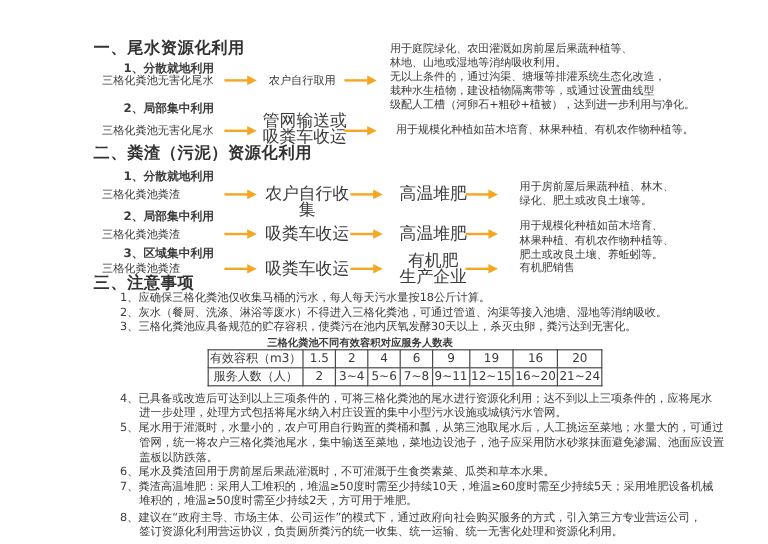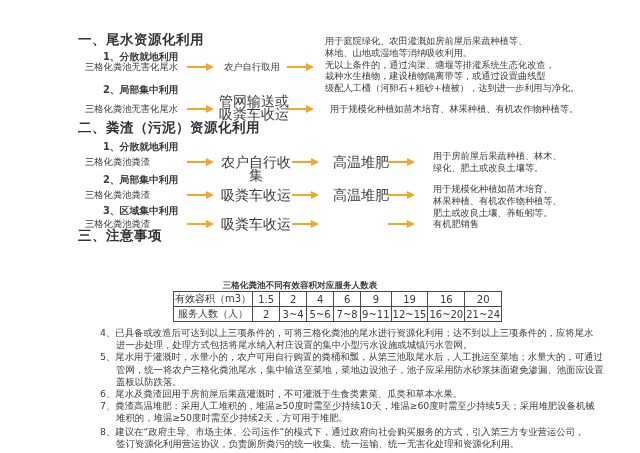--- a/index.html
+++ b/index.html
@@ -89,25 +89,32 @@
   <div class="arrow" style="left:388px;top:194px;"></div>
   <div class="abs result" style="left:433px;top:183px;width:200px;">用于规模化种植如苗木培育、
 林果种植、有机农作物种植等、
 肥土或改良土壤、养蚯蚓等。</div>
 
   <div class="abs sub-title" style="left:103px;top:205px;">3、区域集中利用</div>
   <div class="abs node" style="left:85px;top:218px;">三格化粪池粪渣</div>
   <div class="arrow" style="left:187px;top:223px;"></div>
   <div class="abs node-c" style="left:218px;top:218px;width:76px;">吸粪车收运</div>
   <div class="arrow" style="left:292px;top:223px;"></div>
+  <div class="abs node-c" style="left:328px;top:212px;width:66px;">有机肥
+生产企业</div>
   <div class="arrow" style="left:388px;top:223px;"></div>
   <div class="abs result" style="left:433px;top:218px;width:200px;">有机肥销售</div>
 
   <div class="abs sec-title" style="left:78px;top:227px;">三、注意事项</div>
 
+  <div class="abs notes-stack" style="left:100px;top:243px;width:530px;">
+    <div class="note">1、应确保三格化粪池仅收集马桶的污水，每人每天污水量按18公斤计算。</div>
+    <div class="note">2、灰水（餐厨、洗涤、淋浴等废水）不得进入三格化粪池，可通过管道、沟渠等接入池塘、湿地等消纳吸收。</div>
+    <div class="note">3、三格化粪池应具备规范的贮存容积，使粪污在池内厌氧发酵30天以上，杀灭虫卵，粪污达到无害化。</div>
+  </div>
 
   <div class="abs tbl-title" style="left:160px;top:280px;width:280px;">三格化粪池不同有效容积对应服务人数表</div>
 
   <table class="vol abs" style="left:173px;top:291px;">
     <tbody>
         <tr>
       <td class="hd">有效容积（m3）</td>
       <td class="c">1.5</td>
       <td class="c">2</td>
       <td class="c">4</td>

